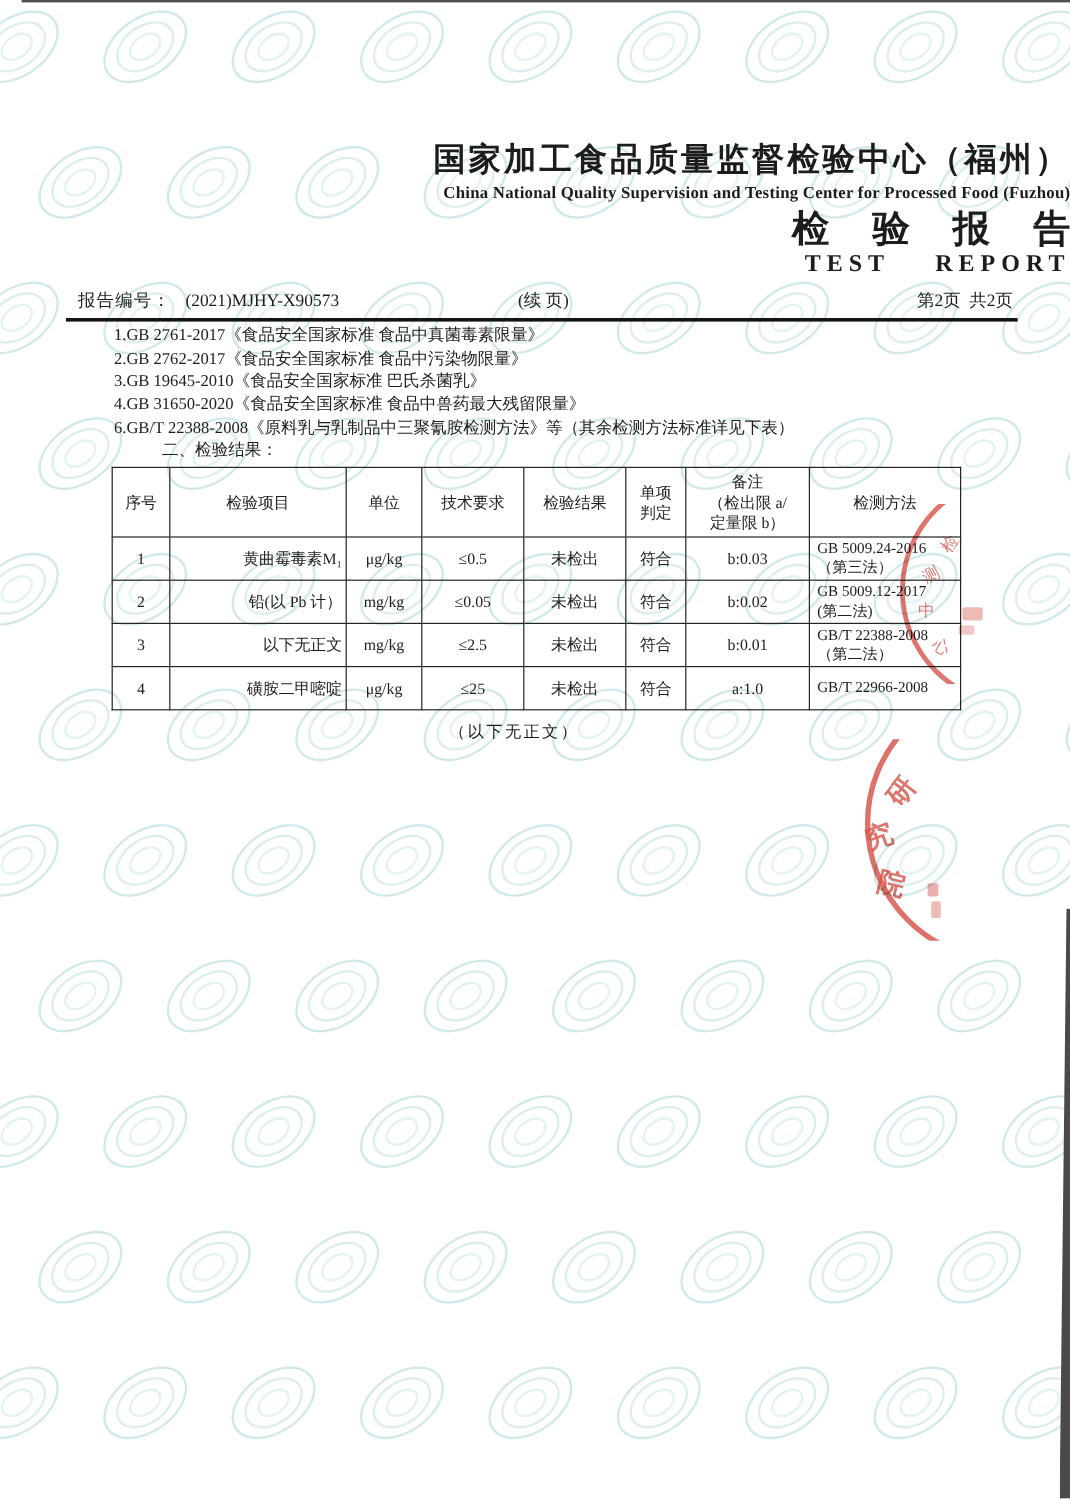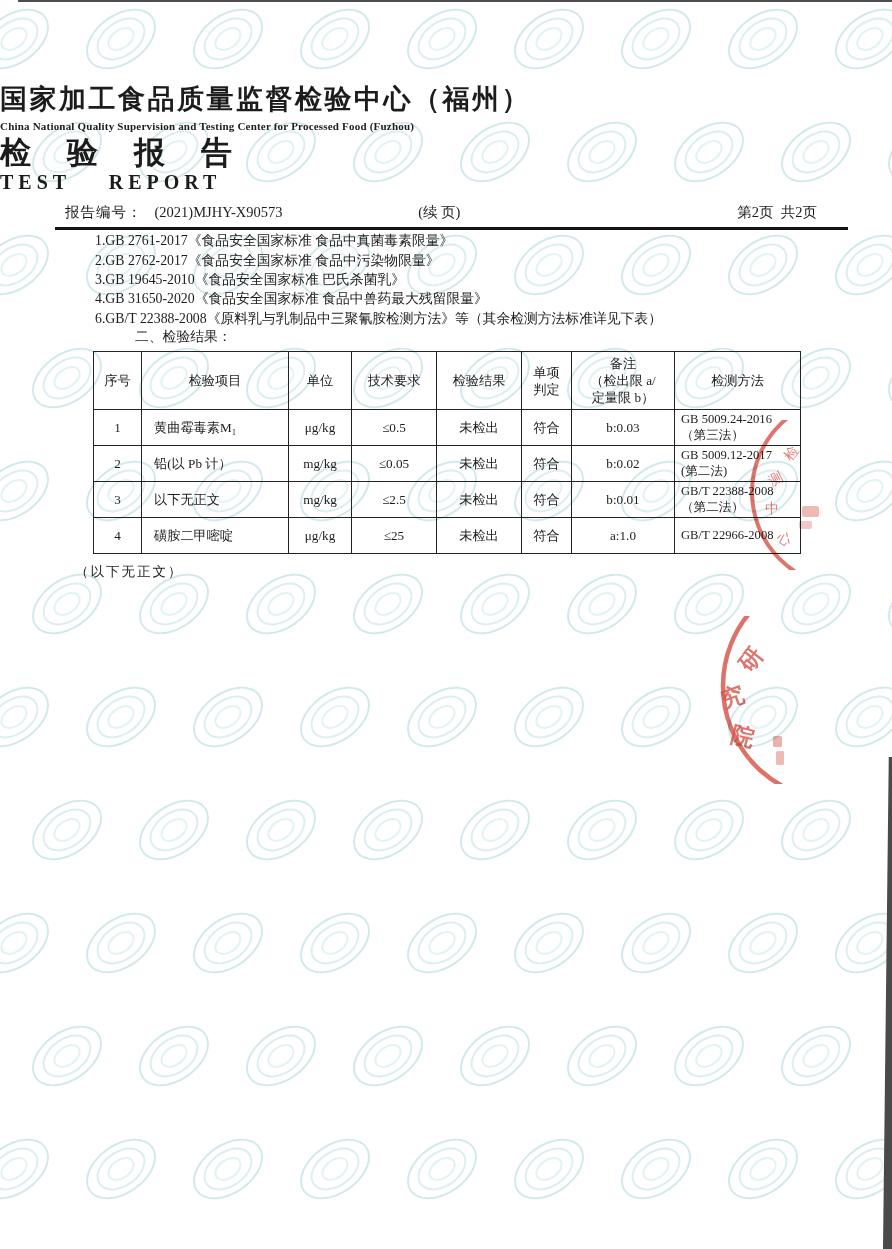--- a/index.html
+++ b/index.html
@@ -12,48 +12,48 @@
   #wm-layer{position:absolute;inset:0;z-index:0;pointer-events:none;}
   .wm{position:absolute;width:74px;height:46px;border:2px solid rgba(140,200,206,.40);
       border-radius:50%;transform:rotate(-35deg);}
   .wm::before{content:"";position:absolute;inset:5px 10px;border:2px solid rgba(140,200,206,.30);border-radius:50%;}
   .wm::after{content:"";position:absolute;inset:13px 22px;border:2px solid rgba(140,200,206,.24);border-radius:50%;}
   #top-edge{position:absolute;top:0;left:18px;right:0;height:2px;background:#2f2f2f;opacity:.85;z-index:3;}
   #right-edge{position:absolute;right:0;top:757px;bottom:0;width:9px;background:var(--edge,#4a4a4a);
       clip-path:polygon(100% 0%,64% 0%,0% 100%,100% 100%);z-index:3;}
   
   #content{position:relative;z-index:1;}
-  #header{ text-align:left; padding-top:68px;margin-top:16px;}
+  #header{ text-align:right; padding-top:118px;}
   #org-cn{font-size:27px;font-weight:bold;letter-spacing:2.5px;line-height:1.15;}
-  #org-en{font-size:11px;font-weight:bold;margin-top:5px;letter-spacing:.2px;}
+  #org-en{font-size:14px;font-weight:bold;margin-top:5px;letter-spacing:.2px;}
   #title-cn{font-size:31px;font-weight:bold;margin-top:4px;line-height:1.1;}
   #title-cn span{letter-spacing:36px;margin-right:-36px;}
   #title-en{font-size:20px;font-weight:bold;letter-spacing:5px;word-spacing:28px;margin-top:1px;}
-  #report-row{position:relative;margin:9px 75px 0 65px;font-size:14.5px;
+  #report-row{position:relative;margin:9px 48px 0 65px;font-size:14.5px;
       display:flex;justify-content:space-between;align-items:baseline;}
   #report-no-label{letter-spacing:1px;}
   #report-no{margin-left:12px;font-family:"Liberation Serif","DejaVu Serif",serif;}
   #continuation{position:absolute;left:50%;transform:translateX(-54%);}
   #page-info{white-space:pre;}
   #header-rule{margin:5px 44px 0 55px;border-top:3.5px solid #141414;}
   
   #basis-heading{margin:15px 0 0 135px;font-size:13.8px;}
   #basis-items{margin:1px 78px 0 95px;font-size:13.8px;line-height:19.4px;}
   #basis-items p{margin:0;}
   #results-heading{margin:0 0 0 135px;font-size:13.8px;}
   
   #results-table{margin:5px 0 0 93px;border-collapse:collapse;width:707px;table-layout:fixed;
       font-size:13.2px;background:transparent;}
   #results-table th,#results-table td{border:1.6px solid #232323;text-align:center;
       padding:1px 3px;white-space:pre-line;font-weight:normal;line-height:17px;}
   #results-table thead tr{height:58px;}
   #results-table tbody tr{height:36px;}
-  #results-table td.c1{text-align:left;padding-left:12px;}
+  #results-table td.c1{text-align:right;padding-left:12px;}
   #results-table td.c7{text-align:left;padding-left:6px;font-size:12.6px;line-height:15.5px;}
-  #end-note{width:707px;margin-left:75px;font-size:13.5px;margin-top:9px;letter-spacing:2px;}
+  #end-note{width:707px;margin-left:75px;text-align:center;font-size:13.5px;margin-top:9px;letter-spacing:2px;}
   
   .stamp{position:absolute;z-index:2;mix-blend-mode:multiply;color:var(--stamp,#cf3a2e);opacity:.88;}
   #stamp-upper{left:702px;top:420px;}
   #stamp-lower{left:655px;top:616px;}
 </style>
 </head>
 <body style="--stamp: #cf3a2e; --edge: #4a4a4a;">
 
 <div id="wm-layer">
     <div class="wm" style="left: -25px; top: 14px;"></div>

